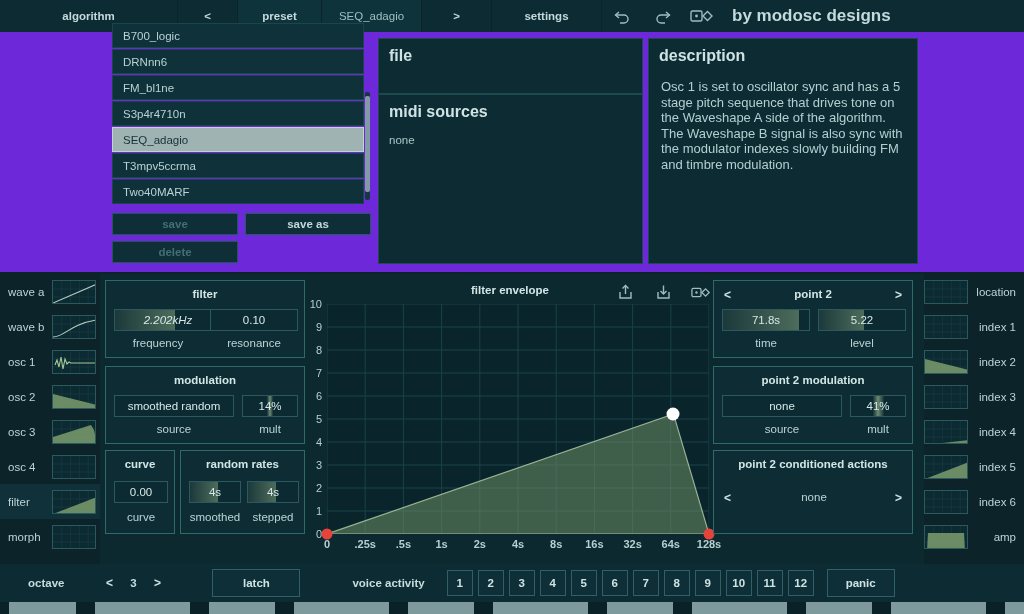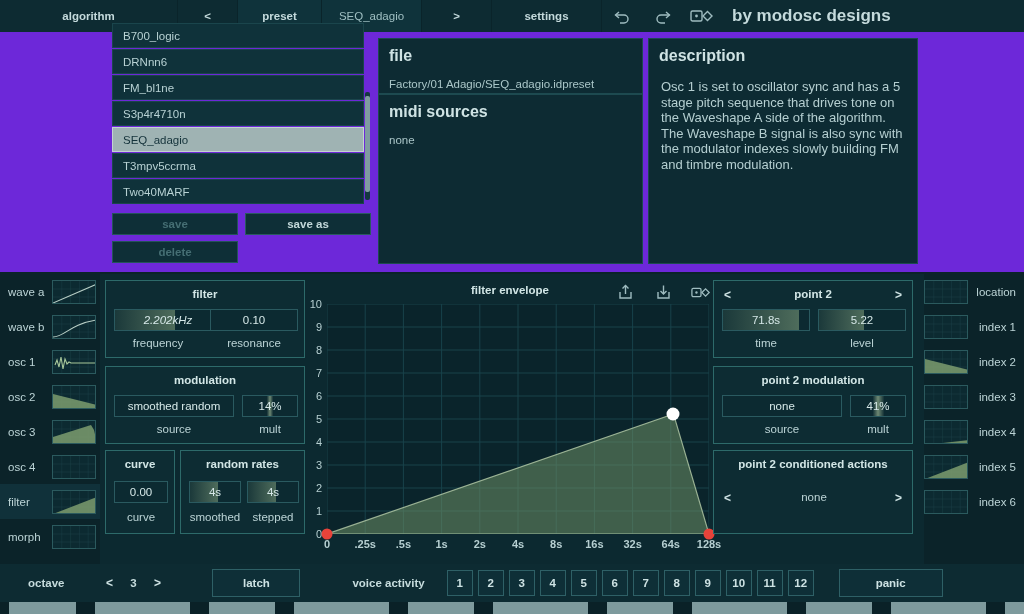--- a/index.html
+++ b/index.html
@@ -253,21 +253,20 @@
         <div class="scrollbar-thumb"></div>
       </div>
     </div>
 
   <div class="btn btn-save disabled">save</div>
   <div class="btn btn-saveas">save as</div>
   <div class="btn btn-delete disabled">delete</div>
 
   <div class="panel file-panel">
     <div class="panel-head">file</div>
-    <div class="panel-val">Factory/01 Adagio/SEQ_adagio.idpreset</div>
   </div>
 
   <div class="panel midi-panel">
     <div class="panel-head">midi sources</div>
     <div class="panel-val">none</div>
   </div>
 
   <div class="panel desc-panel">
     <div class="panel-head">description</div>
     <div class="desc-body">Osc 1 is set to oscillator sync and has a 5 stage pitch sequence that drives tone on the Waveshape A side of the algorithm.  The Waveshape B signal is also sync with the modulator indexes slowly building FM and timbre modulation.</div>
@@ -648,20 +647,34 @@
             <line x1="8.8" y1="0" x2="8.8" y2="24"></line>
             <line x1="17.6" y1="0" x2="17.6" y2="24"></line>
             <line x1="26.400000000000002" y1="0" x2="26.400000000000002" y2="24"></line>
             <line x1="35.2" y1="0" x2="35.2" y2="24"></line>
             <line x1="0" y1="8" x2="44" y2="8"></line>
             <line x1="0" y1="16" x2="44" y2="16"></line>
           </g>
         </svg></div>
       <div class="strip-label">index 6</div>
     </div>
+    <div class="strip-row">
+      <div class="thumb"><svg width="44" height="24" viewBox="0 0 44 24">
+          <g stroke="#1d4148" stroke-width="0.5">
+            <line x1="8.8" y1="0" x2="8.8" y2="24"></line>
+            <line x1="17.6" y1="0" x2="17.6" y2="24"></line>
+            <line x1="26.400000000000002" y1="0" x2="26.400000000000002" y2="24"></line>
+            <line x1="35.2" y1="0" x2="35.2" y2="24"></line>
+            <line x1="0" y1="8" x2="44" y2="8"></line>
+            <line x1="0" y1="16" x2="44" y2="16"></line>
+          </g>
+          <path d="M2 24 L3 7 L39 7 L40 24 Z" fill="#7d9c6e" opacity="0.85"></path>
+        </svg></div>
+      <div class="strip-label">amp</div>
+    </div>
   </div>
 
 <div class="bottom">
   <div class="bt-label" style="margin-left:28px;">octave</div>
   <div class="oct-arrow" style="margin-left:34px;">&lt;</div>
   <div class="bt-label" style="width:26px; text-align:center;">3</div>
   <div class="oct-arrow">&gt;</div>
   <div class="bt-btn" style="margin-left:44px; width:88px; height:28px;">latch</div>
   <div class="bt-label" style="margin-left:52px;">voice activity</div>
   <div style="display:flex; margin-left:22px;" id="voices">
@@ -671,21 +684,21 @@
       <div class="bt-btn vbtn">4</div>
       <div class="bt-btn vbtn">5</div>
       <div class="bt-btn vbtn">6</div>
       <div class="bt-btn vbtn">7</div>
       <div class="bt-btn vbtn">8</div>
       <div class="bt-btn vbtn">9</div>
       <div class="bt-btn vbtn">10</div>
       <div class="bt-btn vbtn">11</div>
       <div class="bt-btn vbtn">12</div>
     </div>
-  <div class="bt-btn" style="margin-left:20px; width:104px; height:28px;">panic</div>
+  <div class="bt-btn" style="margin-left:8px; width:68px; height:28px;">panic</div>
 </div>
 
 <div class="keyboard" id="keyboard">
     <div class="blackkey" style="left: 9.44444px;"></div>
     <div class="blackkey" style="left: 37.8889px;"></div>
     <div class="blackkey" style="left: 94.7778px;"></div>
     <div class="blackkey" style="left: 123.222px;"></div>
     <div class="blackkey" style="left: 151.667px;"></div>
     <div class="blackkey" style="left: 208.556px;"></div>
     <div class="blackkey" style="left: 237px;"></div>

